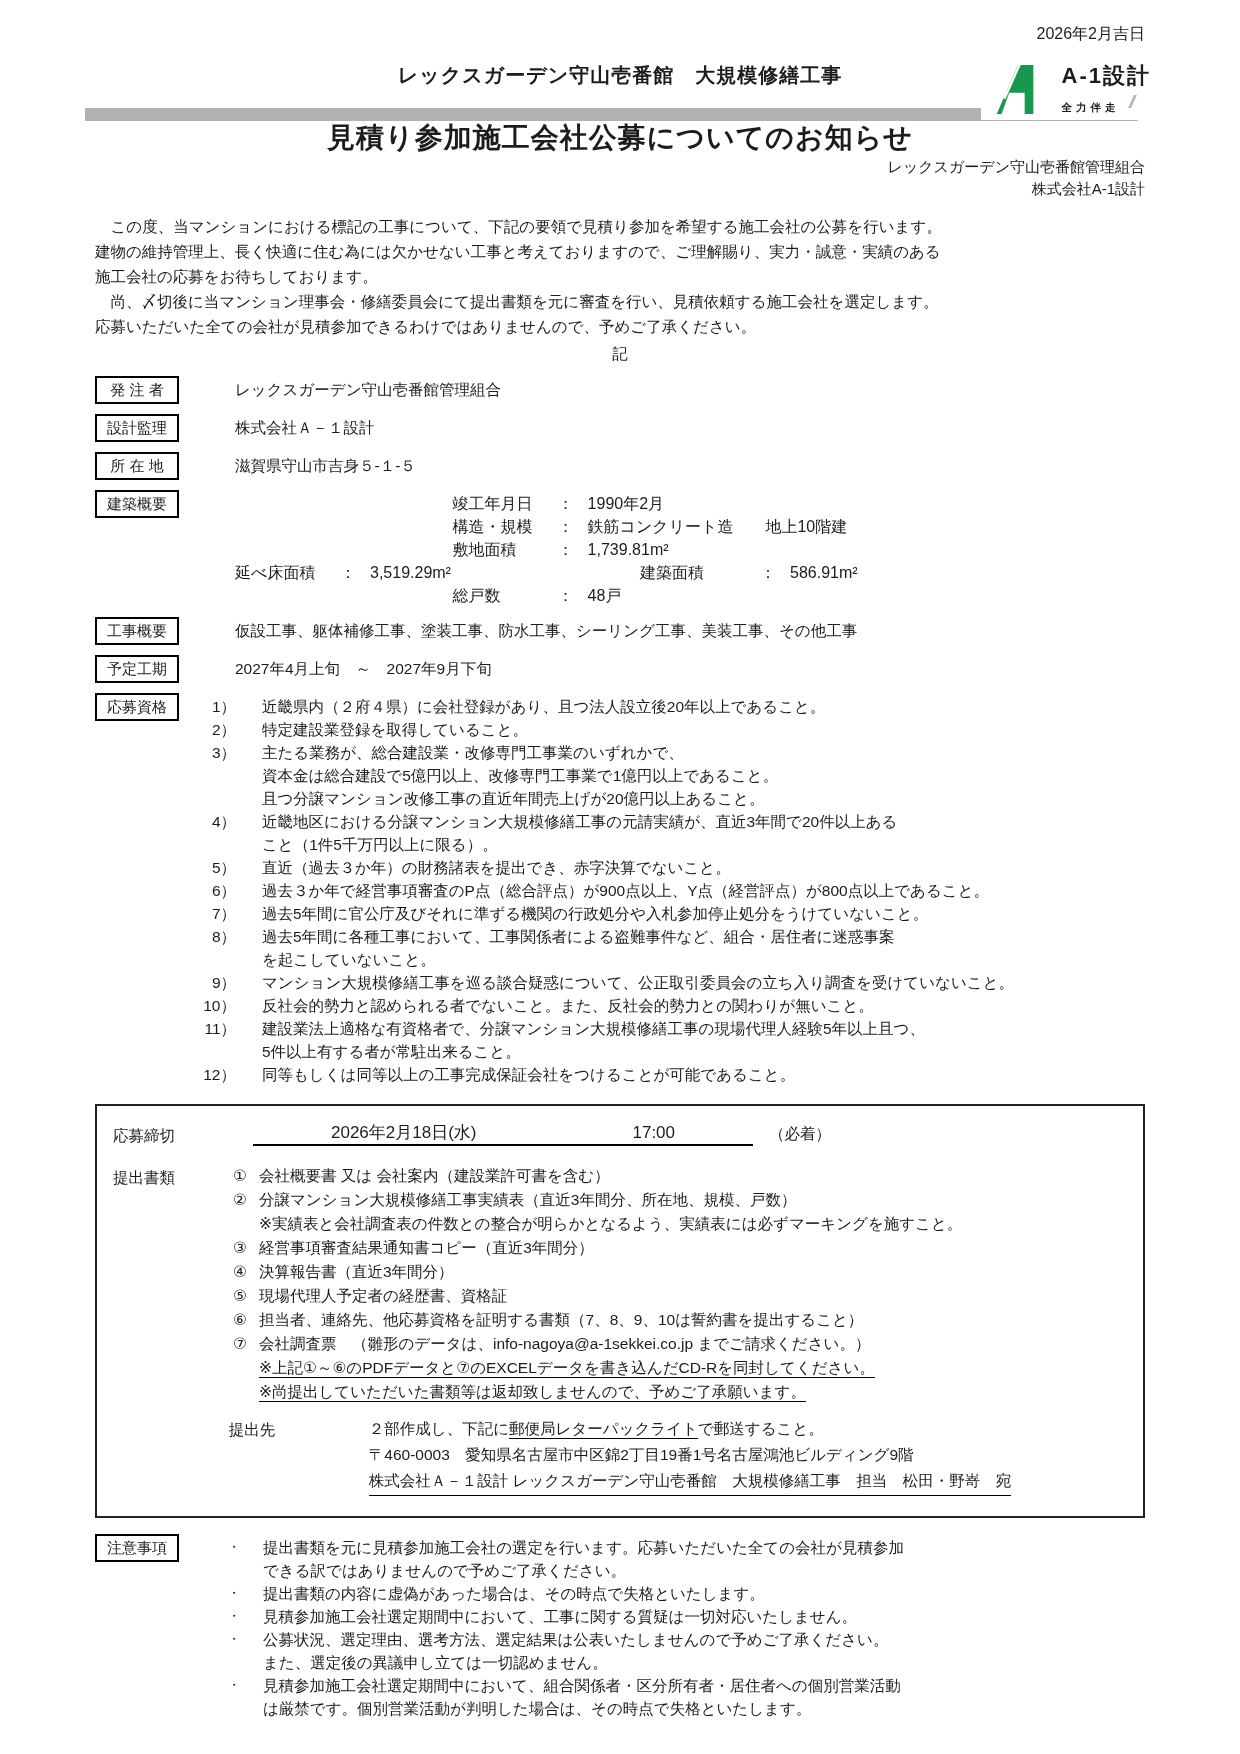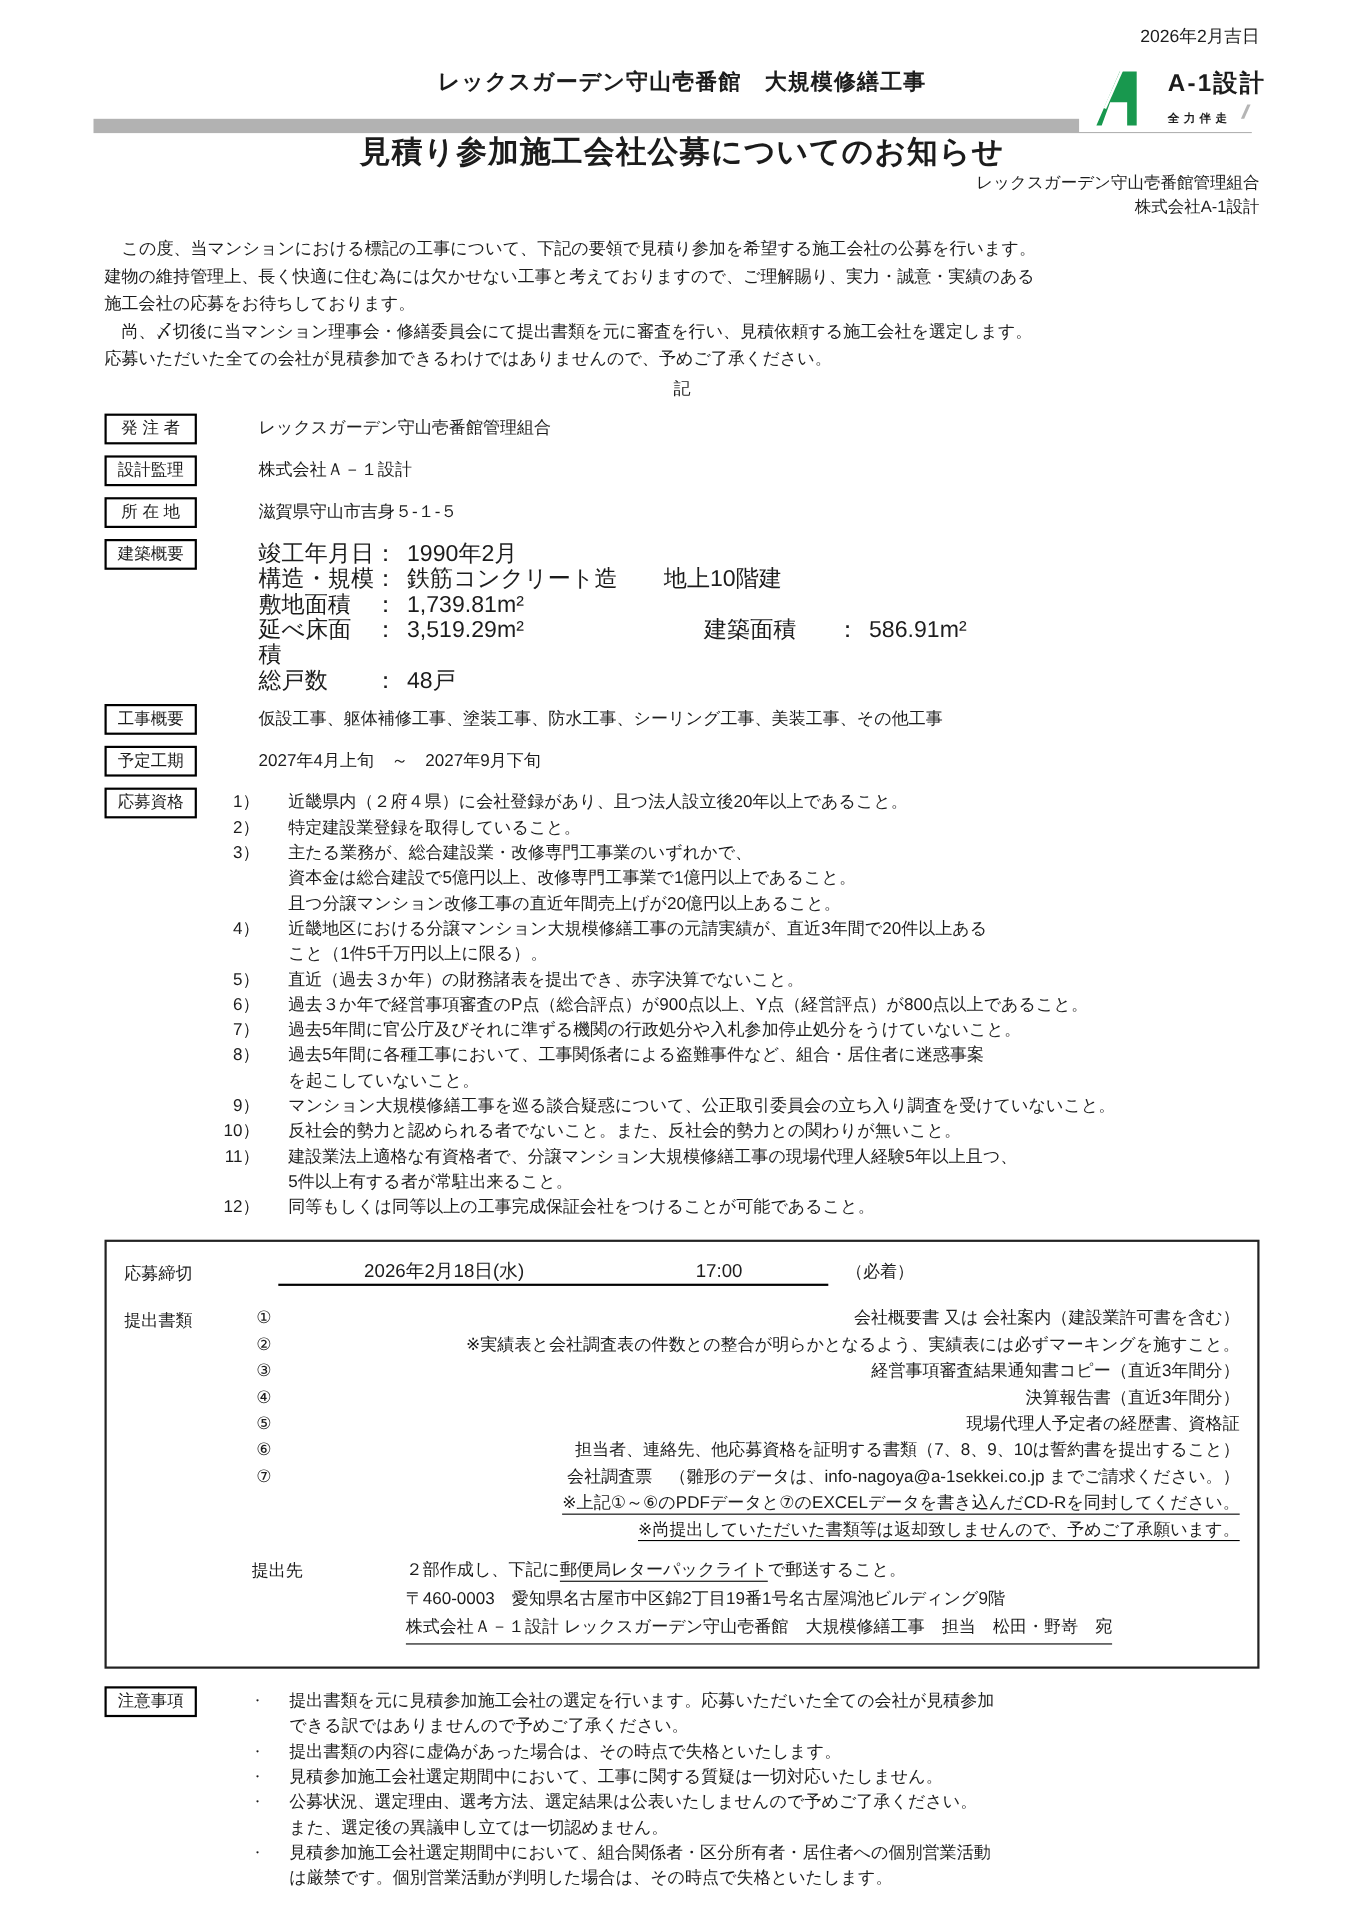--- a/index.html
+++ b/index.html
@@ -27,21 +27,21 @@
   .intro{margin-top:14px;font-size:15.5px;line-height:25px;white-space:pre-line;}
   .ki{text-align:center;font-size:15.5px;margin-top:3px;line-height:24px;}
   
   .fields{margin-top:10px;}
   .frow{display:flex;align-items:flex-start;margin-bottom:10px;}
   .flabel{flex-shrink:0;width:84px;border:2px solid #000;text-align:center;
           font-size:15px;line-height:22px;padding:1px 2px;box-sizing:border-box;white-space:nowrap;}
   .fvalue{margin-left:56px;font-size:15.5px;line-height:24px;padding-top:2px;}
   
   .b-rows{margin-left:56px;padding-top:2px;}
-  .b-row{display:flex;font-size:21px;line-height:23px;}
+  .b-row{display:flex;font-size:16px;line-height:23px;justify-content:flex-end;}
   .b-k{width:105px;flex-shrink:0;}
   .b-c{width:30px;flex-shrink:0;}
   .b-v{min-width:270px;}
   .b-k2{width:120px;flex-shrink:0;}
   
   .q-list{padding-top:2px;}
   .q-item{display:flex;font-size:15.5px;line-height:23px;}
   .q-num{width:37px;margin-left:20px;flex-shrink:0;text-align:right;}
   .q-text{margin-left:26px;white-space:pre-line;}
   
@@ -49,21 +49,21 @@
   .box-row{display:flex;align-items:flex-start;}
   .box-label{flex-shrink:0;width:120px;font-size:15.5px;line-height:24px;padding-top:2px;}
   .deadline-row{margin-bottom:16px;}
   .deadline-content{display:flex;align-items:flex-end;margin-left:20px;}
   .deadline-underline{display:flex;width:500px;justify-content:space-around;align-items:flex-end;
                       border-bottom:2px solid #000;padding-bottom:0;font-size:17px;line-height:22px;}
   .deadline-note{font-size:15.5px;line-height:24px;margin-left:16px;}
   .doc-list{flex:1;}
   .doc-item{display:flex;font-size:15.5px;line-height:24px;}
   .doc-num{width:26px;flex-shrink:0;}
-  .doc-text-col{display:flex;flex-direction:column;flex:1;align-items:flex-end;}
+  .doc-text-col{display:flex;flex-direction:column;flex:1;}
   .doc-note{display:block;}
   .u{border-bottom:1.5px solid #000;padding-bottom:1px;}
   .submission-row{margin-top:12px;justify-content:center;}
   .sub-lines{font-size:15.5px;line-height:26px;padding-left:20px;}
   .sub-line3{display:inline-block;}
   
   .notices{margin-top:16px;}
   .n-list{padding-top:2px;}
   .n-item{display:flex;font-size:15.5px;line-height:23px;}
   .n-bullet{width:14px;margin-left:48px;flex-shrink:0;text-align:center;font-size:12px;line-height:23px;}
@@ -274,20 +274,21 @@
             <span class="doc-num">①</span>
             <div class="doc-text-col">
               <span>会社概要書 又は 会社案内（建設業許可書を含む）</span>
 
             </div>
           </div>
 
           <div class="doc-item">
             <span class="doc-num">②</span>
             <div class="doc-text-col">
+              <span>分譲マンション大規模修繕工事実績表（直近3年間分、所在地、規模、戸数）</span>
               <span class="doc-note">※実績表と会社調査表の件数との整合が明らかとなるよう、実績表には必ずマーキングを施すこと。</span>
 
             </div>
           </div>
 
           <div class="doc-item">
             <span class="doc-num">③</span>
             <div class="doc-text-col">
               <span>経営事項審査結果通知書コピー（直近3年間分）</span>
 

